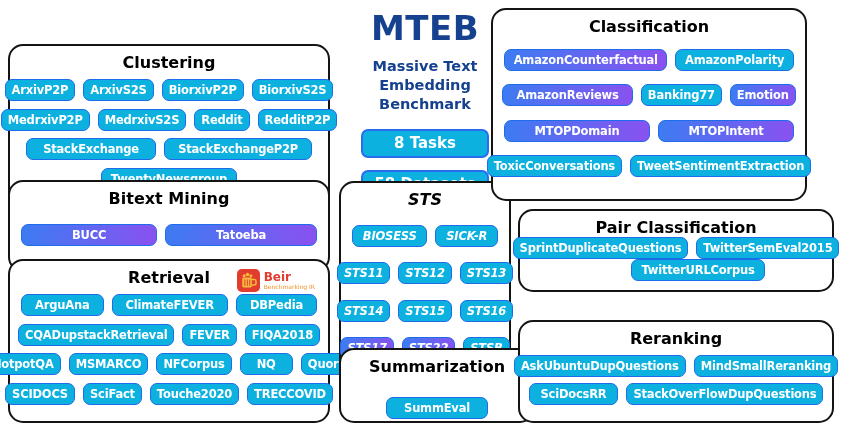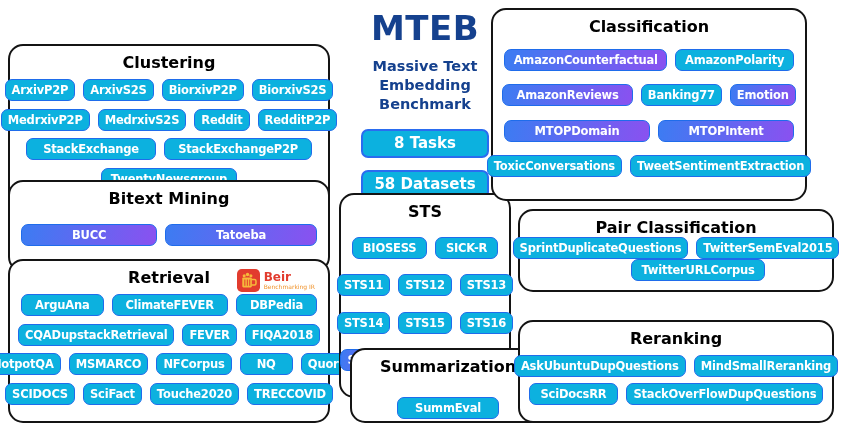--- a/index.html
+++ b/index.html
@@ -21,22 +21,22 @@
     border:1.5px solid var(--chip-border);border-radius:7px;
     color:#fff;font-weight:bold;font-size:11.5px;white-space:nowrap;letter-spacing:-0.2px;
   }
   .chip.cyan{background:var(--cyan);}
   .chip.grad{background:linear-gradient(100deg,var(--grad1) 0%,var(--grad2) 100%);}
 
   
   .p-clustering{left:8px;top:12px;width:322px;height:164px;margin-top:32px;}
   .p-bitext{left:8px;top:180px;width:322px;height:92px;}
   .p-retrieval{left:8px;top:259px;width:322px;height:164px;}
-  .p-sts{left:339px;top:193px;width:172px;height:205px;}
-  .p-summarization{left:350px;top:348px;width:196px;height:75px;gap:21px;}
+  .p-sts{left:339px;top:181px;width:172px;height:205px;font-style:italic;}
+  .p-summarization{left:339px;top:348px;width:196px;height:75px;gap:21px;}
   .p-classification{left:491px;top:8px;width:316px;height:193px;}
   .p-pair{left:518px;top:209px;width:316px;height:83px;}
   .p-reranking{left:518px;top:320px;width:316px;height:103px;}
 
   
   .mteb{position:absolute;left:331px;top:8px;width:188px;text-align:center;}
   .mteb-title{font-size:34px;font-weight:bold;color:var(--navy);letter-spacing:0.5px;}
   .mteb-sub{margin-top:9px;font-size:14.5px;font-weight:bold;color:var(--navy);line-height:1.3;}
   .badge{
     margin:15px auto 0;width:128px;box-sizing:border-box;padding:3px 0 4px;

